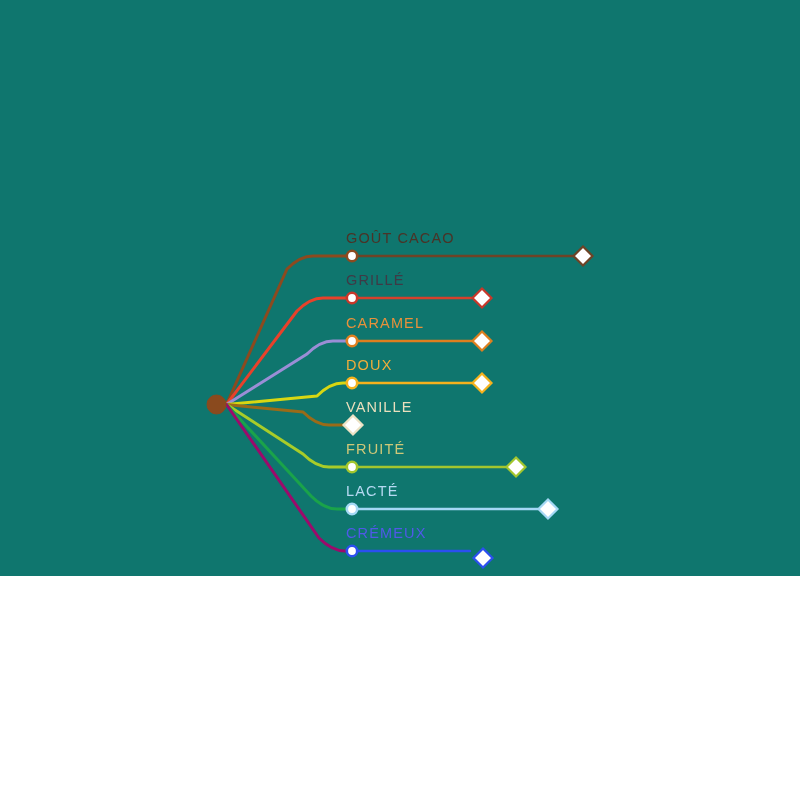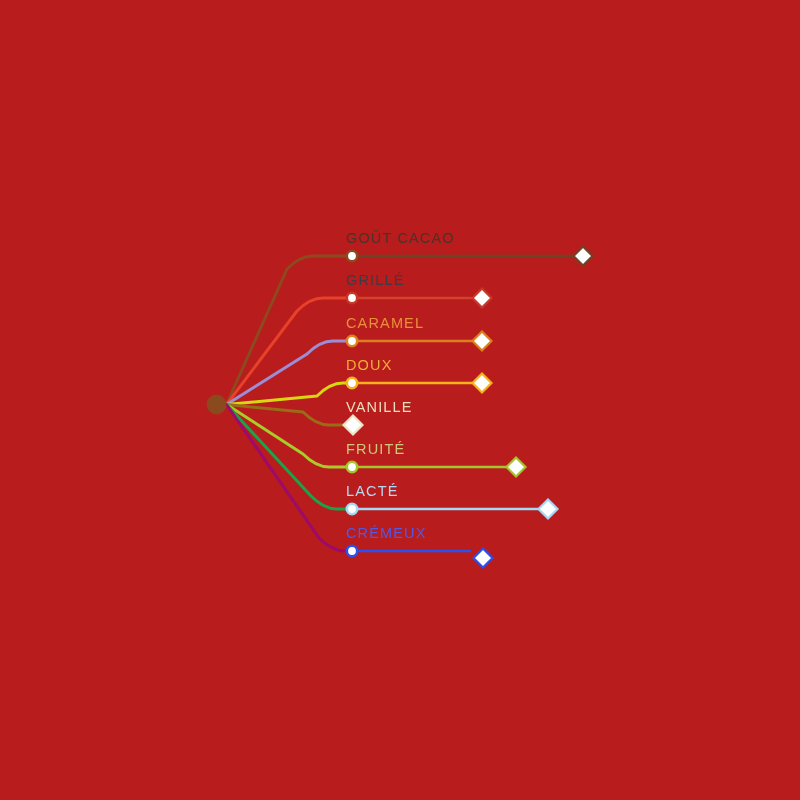--- a/index.html
+++ b/index.html
@@ -9,22 +9,22 @@
   }
   body {
     width: 800px;
     height: 800px;
     font-family: "Liberation Sans", sans-serif;
     overflow: hidden;
   }
   #diagram-root {
     position: relative;
     width: 800px;
-    height: 800px;
-    background: #b91c1c;
+    height: 576px;
+    background: #0f766e;
   }
   svg.tree-svg {
     position: absolute;
     top: 0;
     left: 0;
     width: 800px;
     height: 800px;
     display: block;
   }
   .branch-path {

